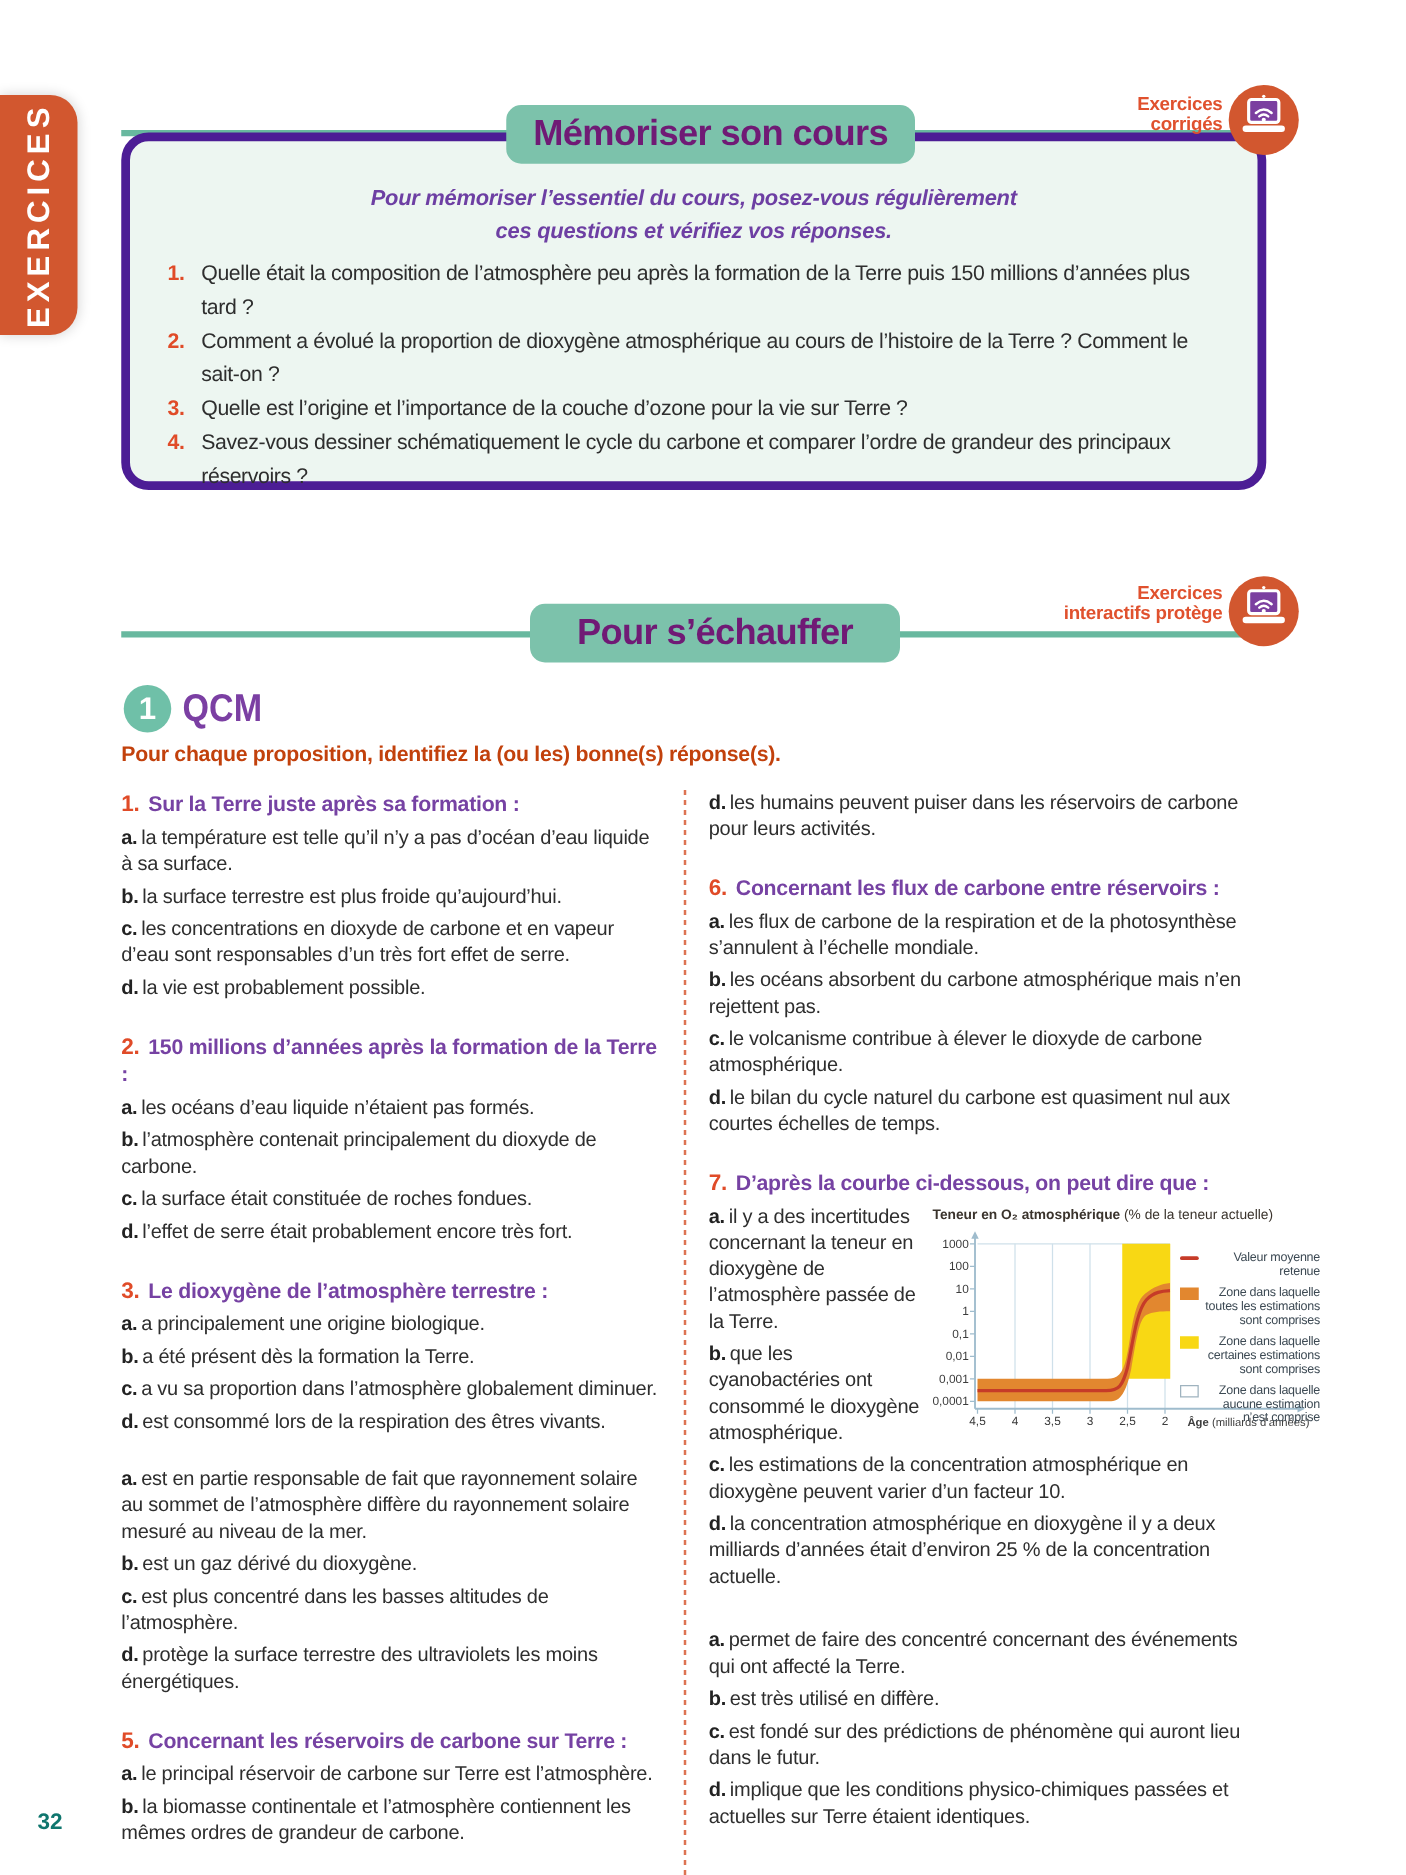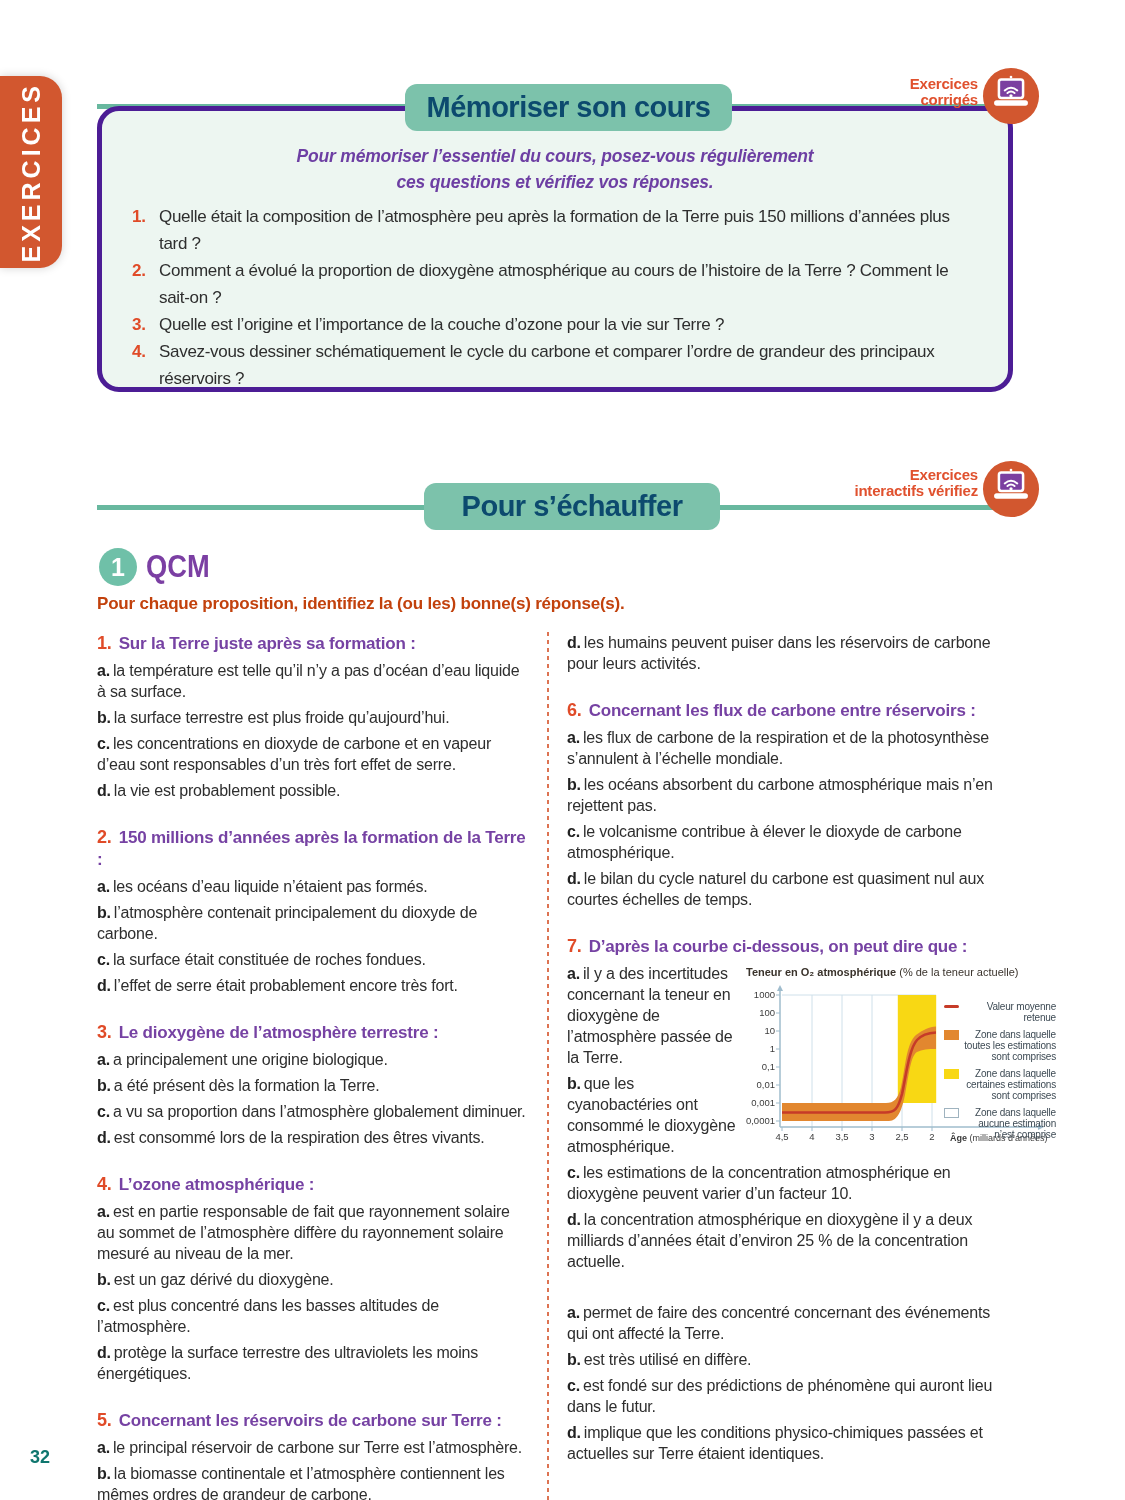--- a/index.html
+++ b/index.html
@@ -15,35 +15,35 @@
   }
   .side-tab span {
     writing-mode:vertical-rl; transform:rotate(180deg);
     color:#fff; font-weight:bold; font-size:25px; letter-spacing:4px;
   }
 
   
   .section-line { position:absolute; height:5px; background:#68b89f; }
   .banner {
     position:absolute; height:47px; background:#7cc2ab; border-radius:12px;
-    color:#0c4a6e; font-weight:bold; font-size:29px; letter-spacing:-0.5px;
+    color:#701a75; font-weight:bold; font-size:29px; letter-spacing:-0.5px;
     display:flex; align-items:center; justify-content:center; white-space:nowrap;
   }
 
   
   .badge-circle { position:absolute; width:58px; height:58px; }
   .badge-text {
     position:absolute; text-align:right; color:#e0512e; font-weight:bold;
     font-size:15px; line-height:16px; letter-spacing:-0.2px;
   }
 
   
   .memo-box {
     position:absolute; left:97px; top:106px; width:916px; height:286px;
-    background:#edf6f1; border:5px solid #4c1d95; border-radius:22px;
+    background:#edf6f1; border:7px solid #4c1d95; border-radius:22px;
     padding:32px 30px 5px 30px;
   }
   .memo-intro {
     text-align:center; color:#6d3fa3; font-weight:bold; font-style:italic;
     font-size:17.5px; line-height:26px; margin-bottom:8px; letter-spacing:-0.2px;
   }
   .memo-item { position:relative; padding-left:27px; font-size:17px; line-height:27px; color:#2e2e2e; letter-spacing:-0.3px; }
   .memo-item .n { position:absolute; left:0; color:#e04b28; font-weight:bold; }
 
   
@@ -135,21 +135,21 @@
       <circle cx="30" cy="29.8" r="1.7" fill="#ffffff"></circle>
       <rect x="12.5" y="34.5" width="35" height="5.5" rx="2.7" fill="#ffffff"></rect>
     </svg>
   </div>
 
   <div class="section-line" style="left:97px; top:505px; width:905px;"></div>
   <div class="banner" style="left:424px; top:483px; width:296px;">Pour s’échauffer</div>
 
   <div class="badge-text" style="right:147px; top:467px;">
     <div>Exercices</div>
-    <div>interactifs vérifiez</div>
+    <div>interactifs protège</div>
   </div>
   <div class="badge-circle" style="left:982px; top:460px;">
     <svg viewBox="0 0 60 60" width="58" height="58">
       <circle cx="30" cy="30" r="29" fill="#d2572f"></circle>
       <circle cx="30" cy="10.4" r="1.4" fill="#ffffff"></circle>
       <rect x="17.5" y="13" width="25" height="19" rx="2.5" fill="#7b3fa0" stroke="#ffffff" stroke-width="2.6"></rect>
       <path d="M23.5 24.2 Q30 18.6 36.5 24.2" stroke="#ffffff" stroke-width="2" fill="none" stroke-linecap="round"></path>
       <path d="M26.3 27 Q30 23.8 33.7 27" stroke="#ffffff" stroke-width="2" fill="none" stroke-linecap="round"></path>
       <circle cx="30" cy="29.8" r="1.7" fill="#ffffff"></circle>
       <rect x="12.5" y="34.5" width="35" height="5.5" rx="2.7" fill="#ffffff"></rect>
@@ -182,21 +182,20 @@
 
       <div class="q">
         <div class="q-head"><span class="q-num">3.</span><span class="q-title">Le dioxygène de l’atmosphère terrestre :</span></div>
         <p class="opt"><b>a.</b><span>a principalement une origine biologique.</span></p>
         <p class="opt"><b>b.</b><span>a été présent dès la formation la Terre.</span></p>
         <p class="opt"><b>c.</b><span>a vu sa proportion dans l’atmosphère globalement diminuer.</span></p>
         <p class="opt"><b>d.</b><span>est consommé lors de la respiration des êtres vivants.</span></p>
       </div>
 
       <div class="q">
-        <div class="q-head"><span class="q-num">4.</span><span class="q-title">L’ozone atmosphérique :</span></div>
         <p class="opt"><b>a.</b><span>est en partie responsable de fait que rayonnement solaire au sommet de l’atmosphère diffère du rayonnement solaire mesuré au niveau de la mer.</span></p>
         <p class="opt"><b>b.</b><span>est un gaz dérivé du dioxygène.</span></p>
         <p class="opt"><b>c.</b><span>est plus concentré dans les basses altitudes de l’atmosphère.</span></p>
         <p class="opt"><b>d.</b><span>protège la surface terrestre des ultraviolets les moins énergétiques.</span></p>
       </div>
 
       <div class="q">
         <div class="q-head"><span class="q-num">5.</span><span class="q-title">Concernant les réservoirs de carbone sur Terre :</span></div>
         <p class="opt"><b>a.</b><span>le principal réservoir de carbone sur Terre est l’atmosphère.</span></p>
         <p class="opt"><b>b.</b><span>la biomasse continentale et l’atmosphère contiennent les mêmes ordres de grandeur de carbone.</span></p>

